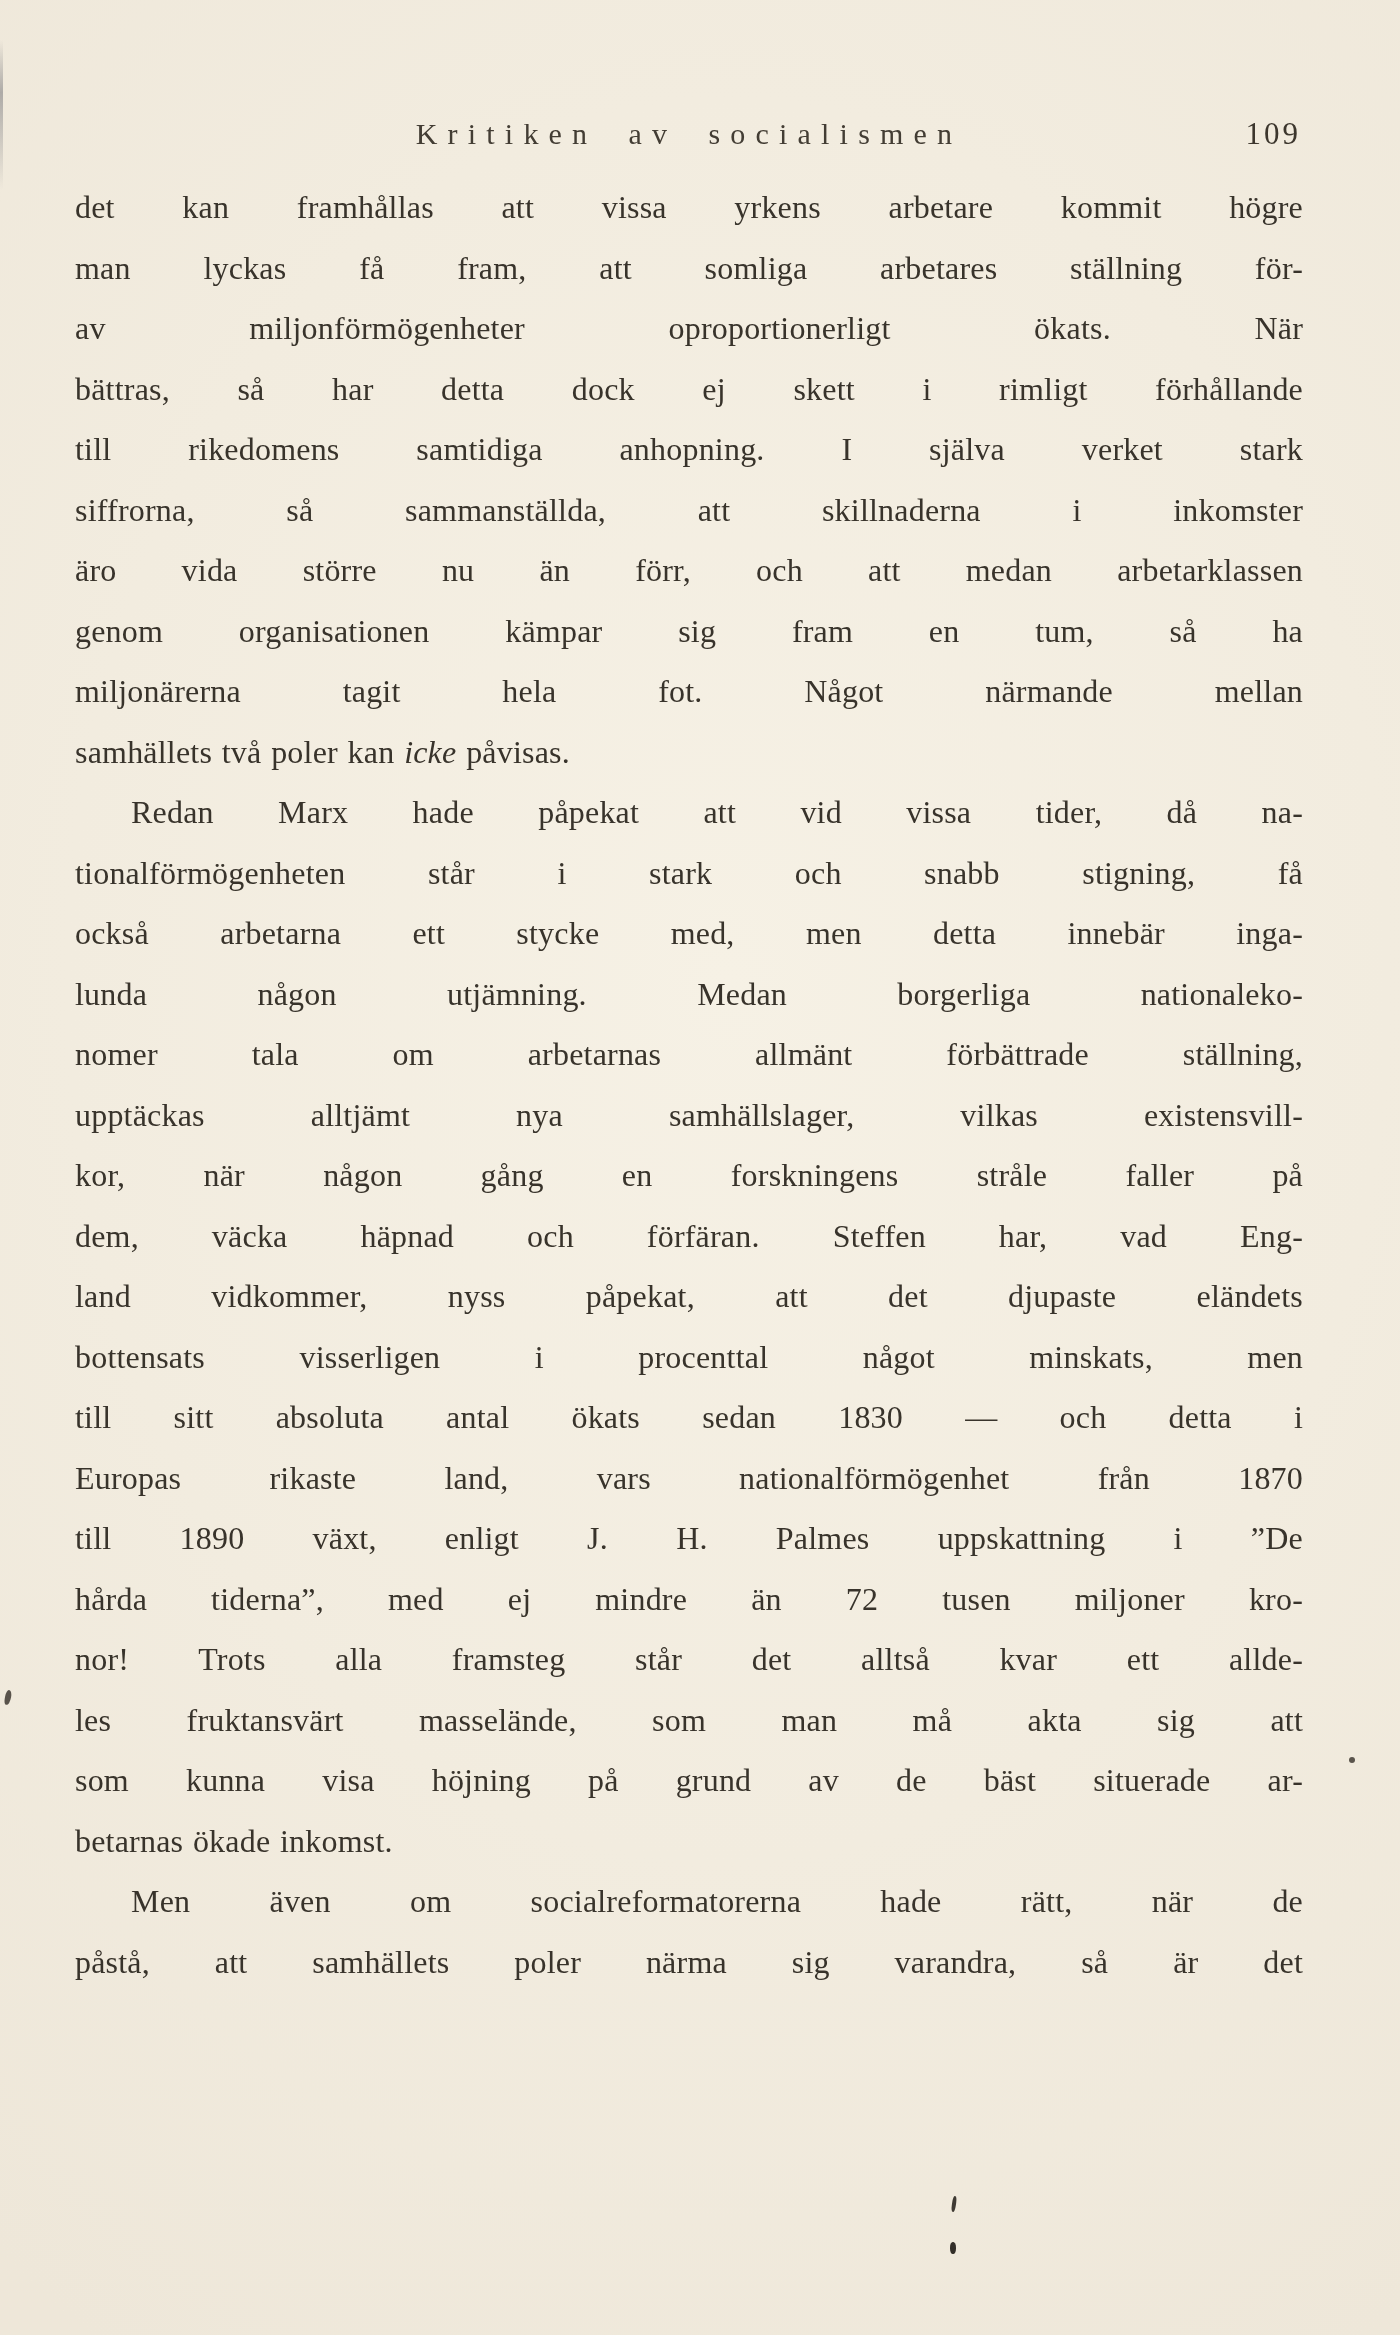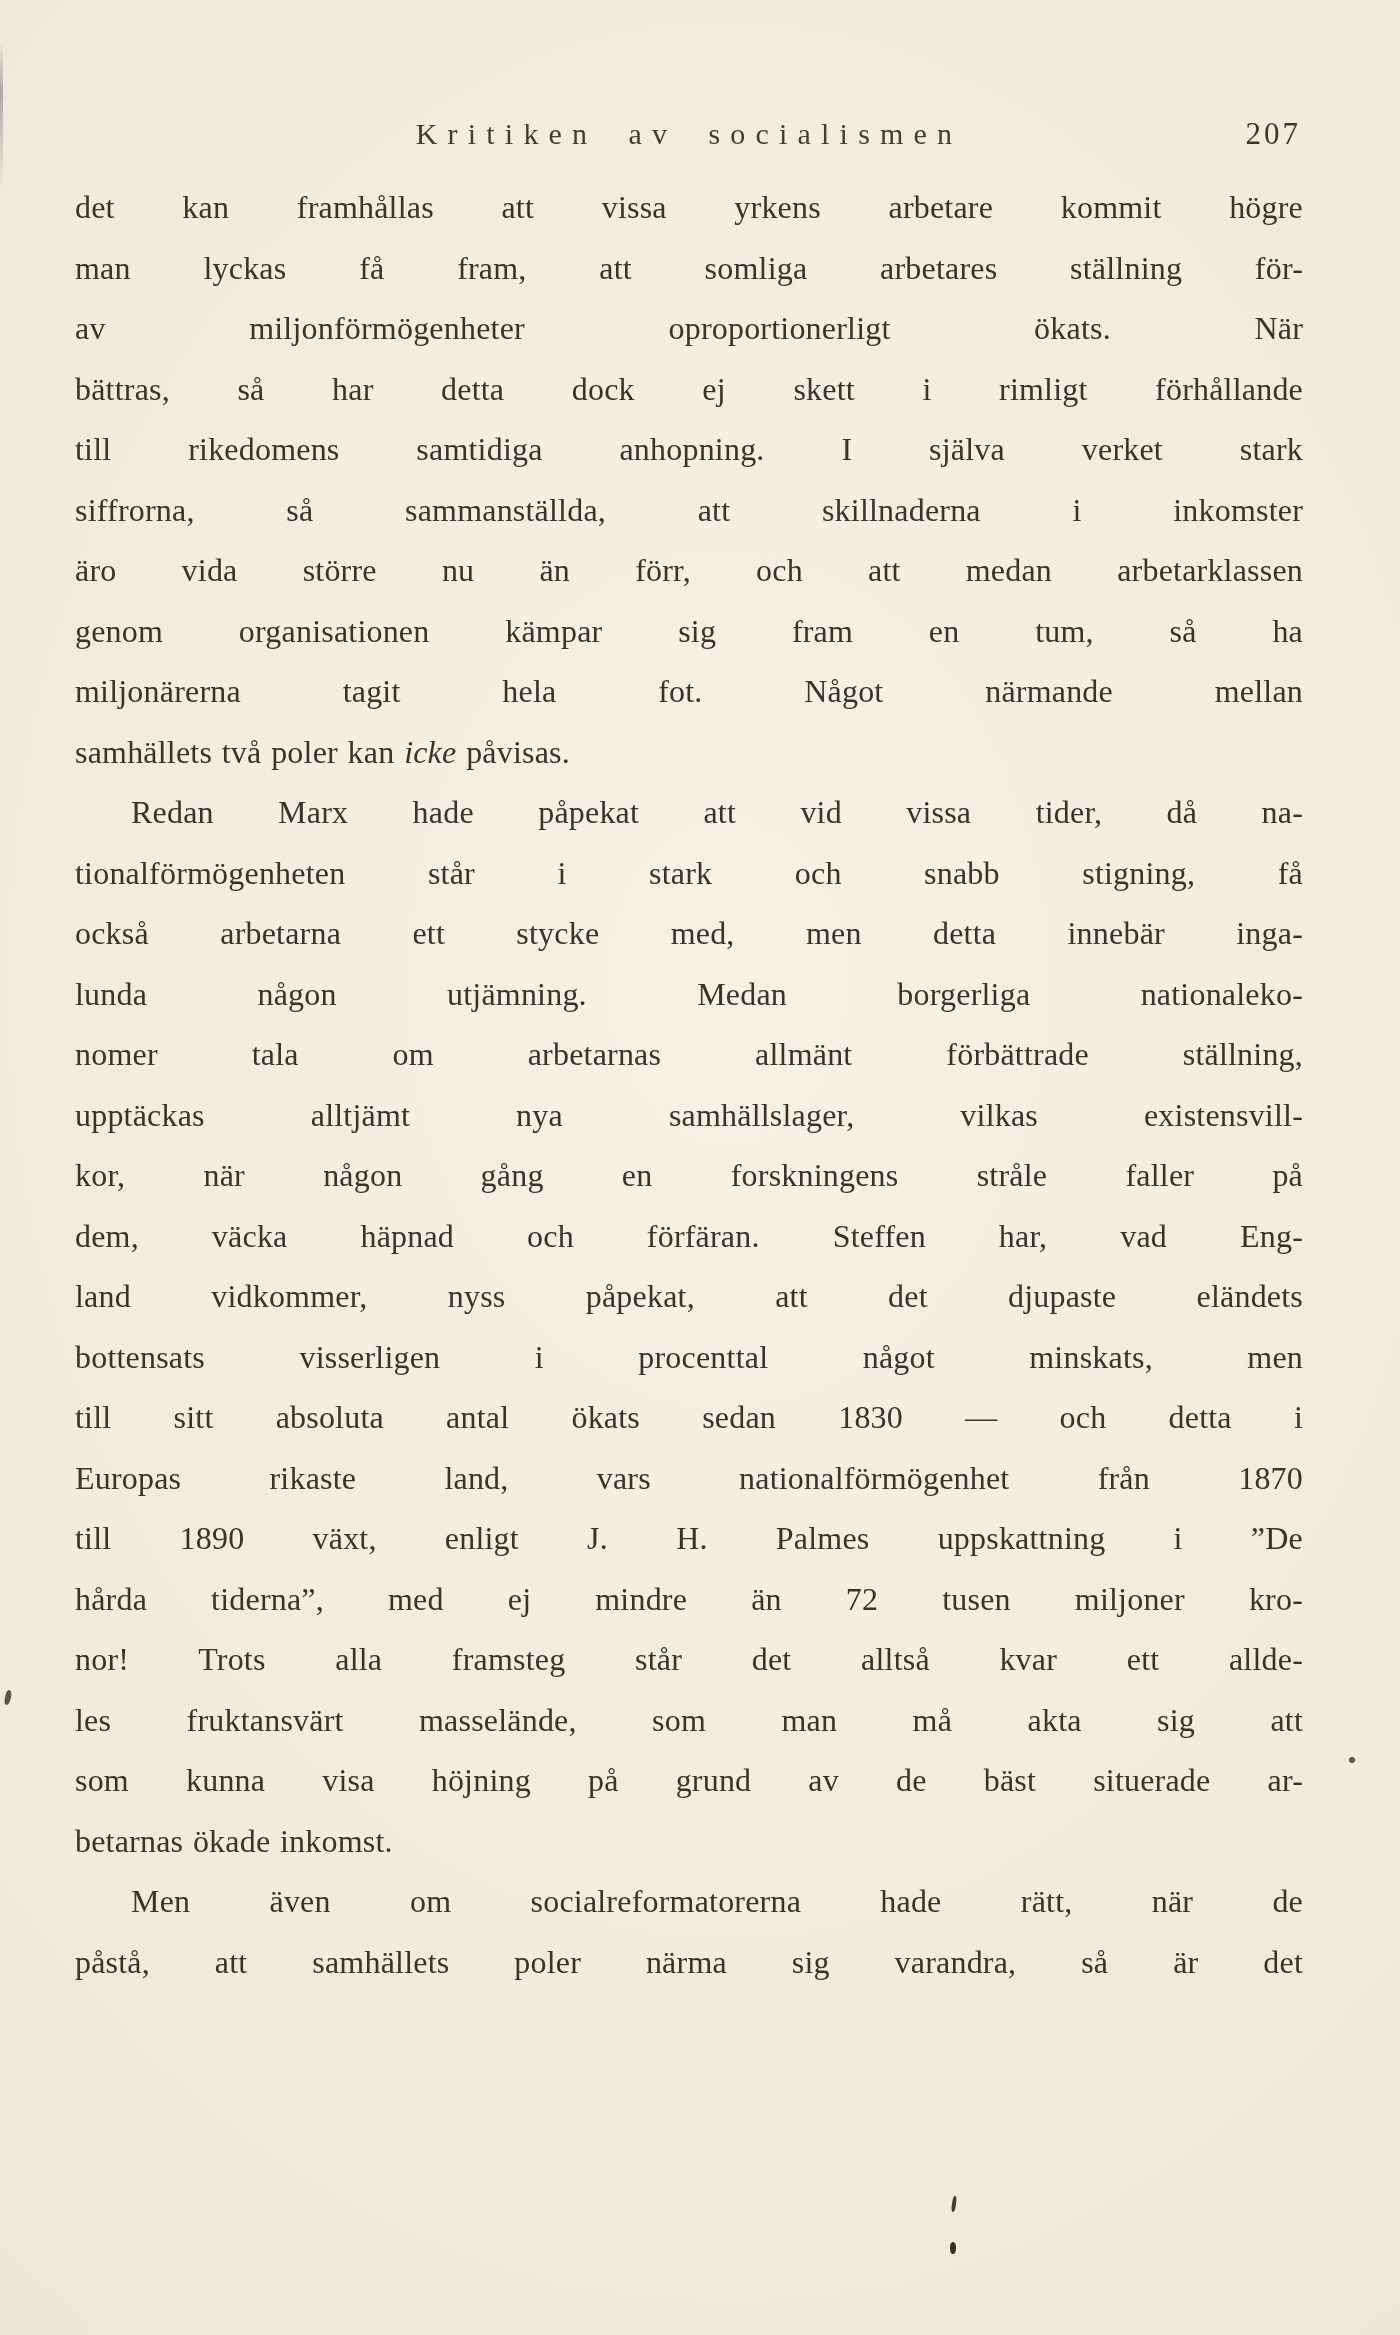--- a/index.html
+++ b/index.html
@@ -91,21 +91,21 @@
   .speckle.s4 { left: 950px;  top: 2242px; width: 6px;  height: 12px; border-radius: 45%; background:#332f29; }
 </style>
 </head>
 <body>
 
 <div class="page">
   <div class="edge-shadow"></div>
 
   <div class="running-head">
     <div class="running-title">Kritiken av socialismen</div>
-    <div class="page-number">207</div>
+    <div class="page-number">109</div>
   </div>
 
   <div class="text-block">
       <div class="line"><span>det kan framhållas att vissa yrkens arbetare kommit högre</span></div>
       <div class="line"><span>man lyckas få fram, att somliga arbetares ställning för-</span></div>
       <div class="line"><span>av miljonförmögenheter oproportionerligt ökats. När</span></div>
       <div class="line"><span>bättras, så har detta dock ej skett i rimligt förhållande</span></div>
       <div class="line"><span>till rikedomens samtidiga anhopning. I själva verket stark</span></div>
       <div class="line"><span>siffrorna, så sammanställda, att skillnaderna i inkomster</span></div>
       <div class="line"><span>äro vida större nu än förr, och att medan arbetarklassen</span></div>

